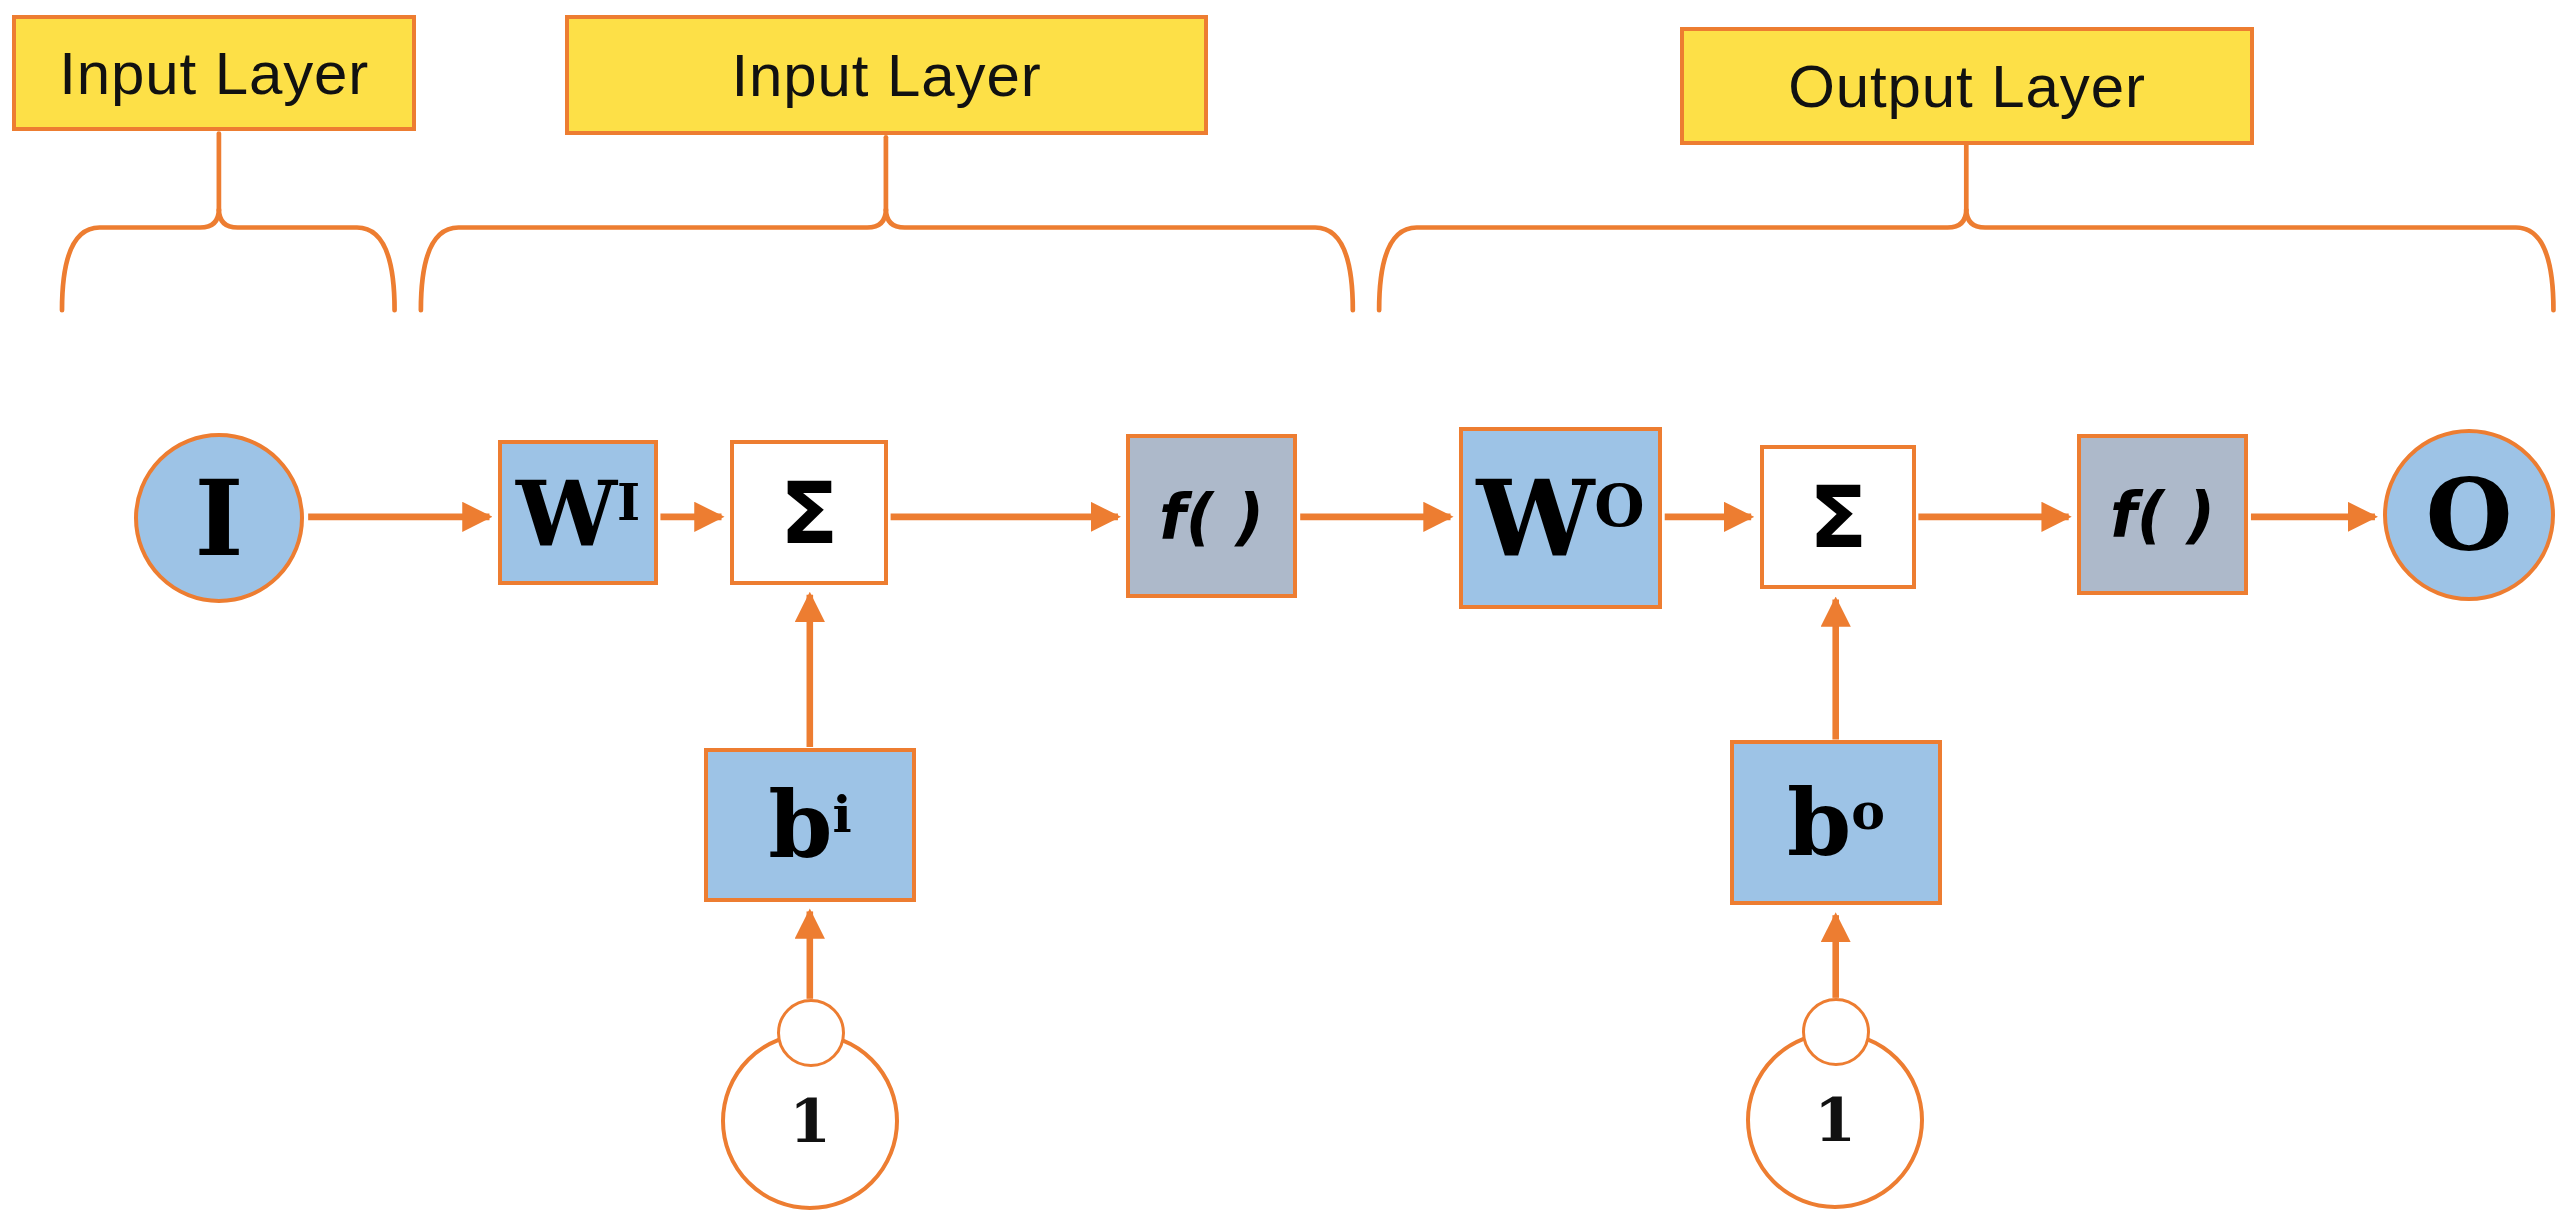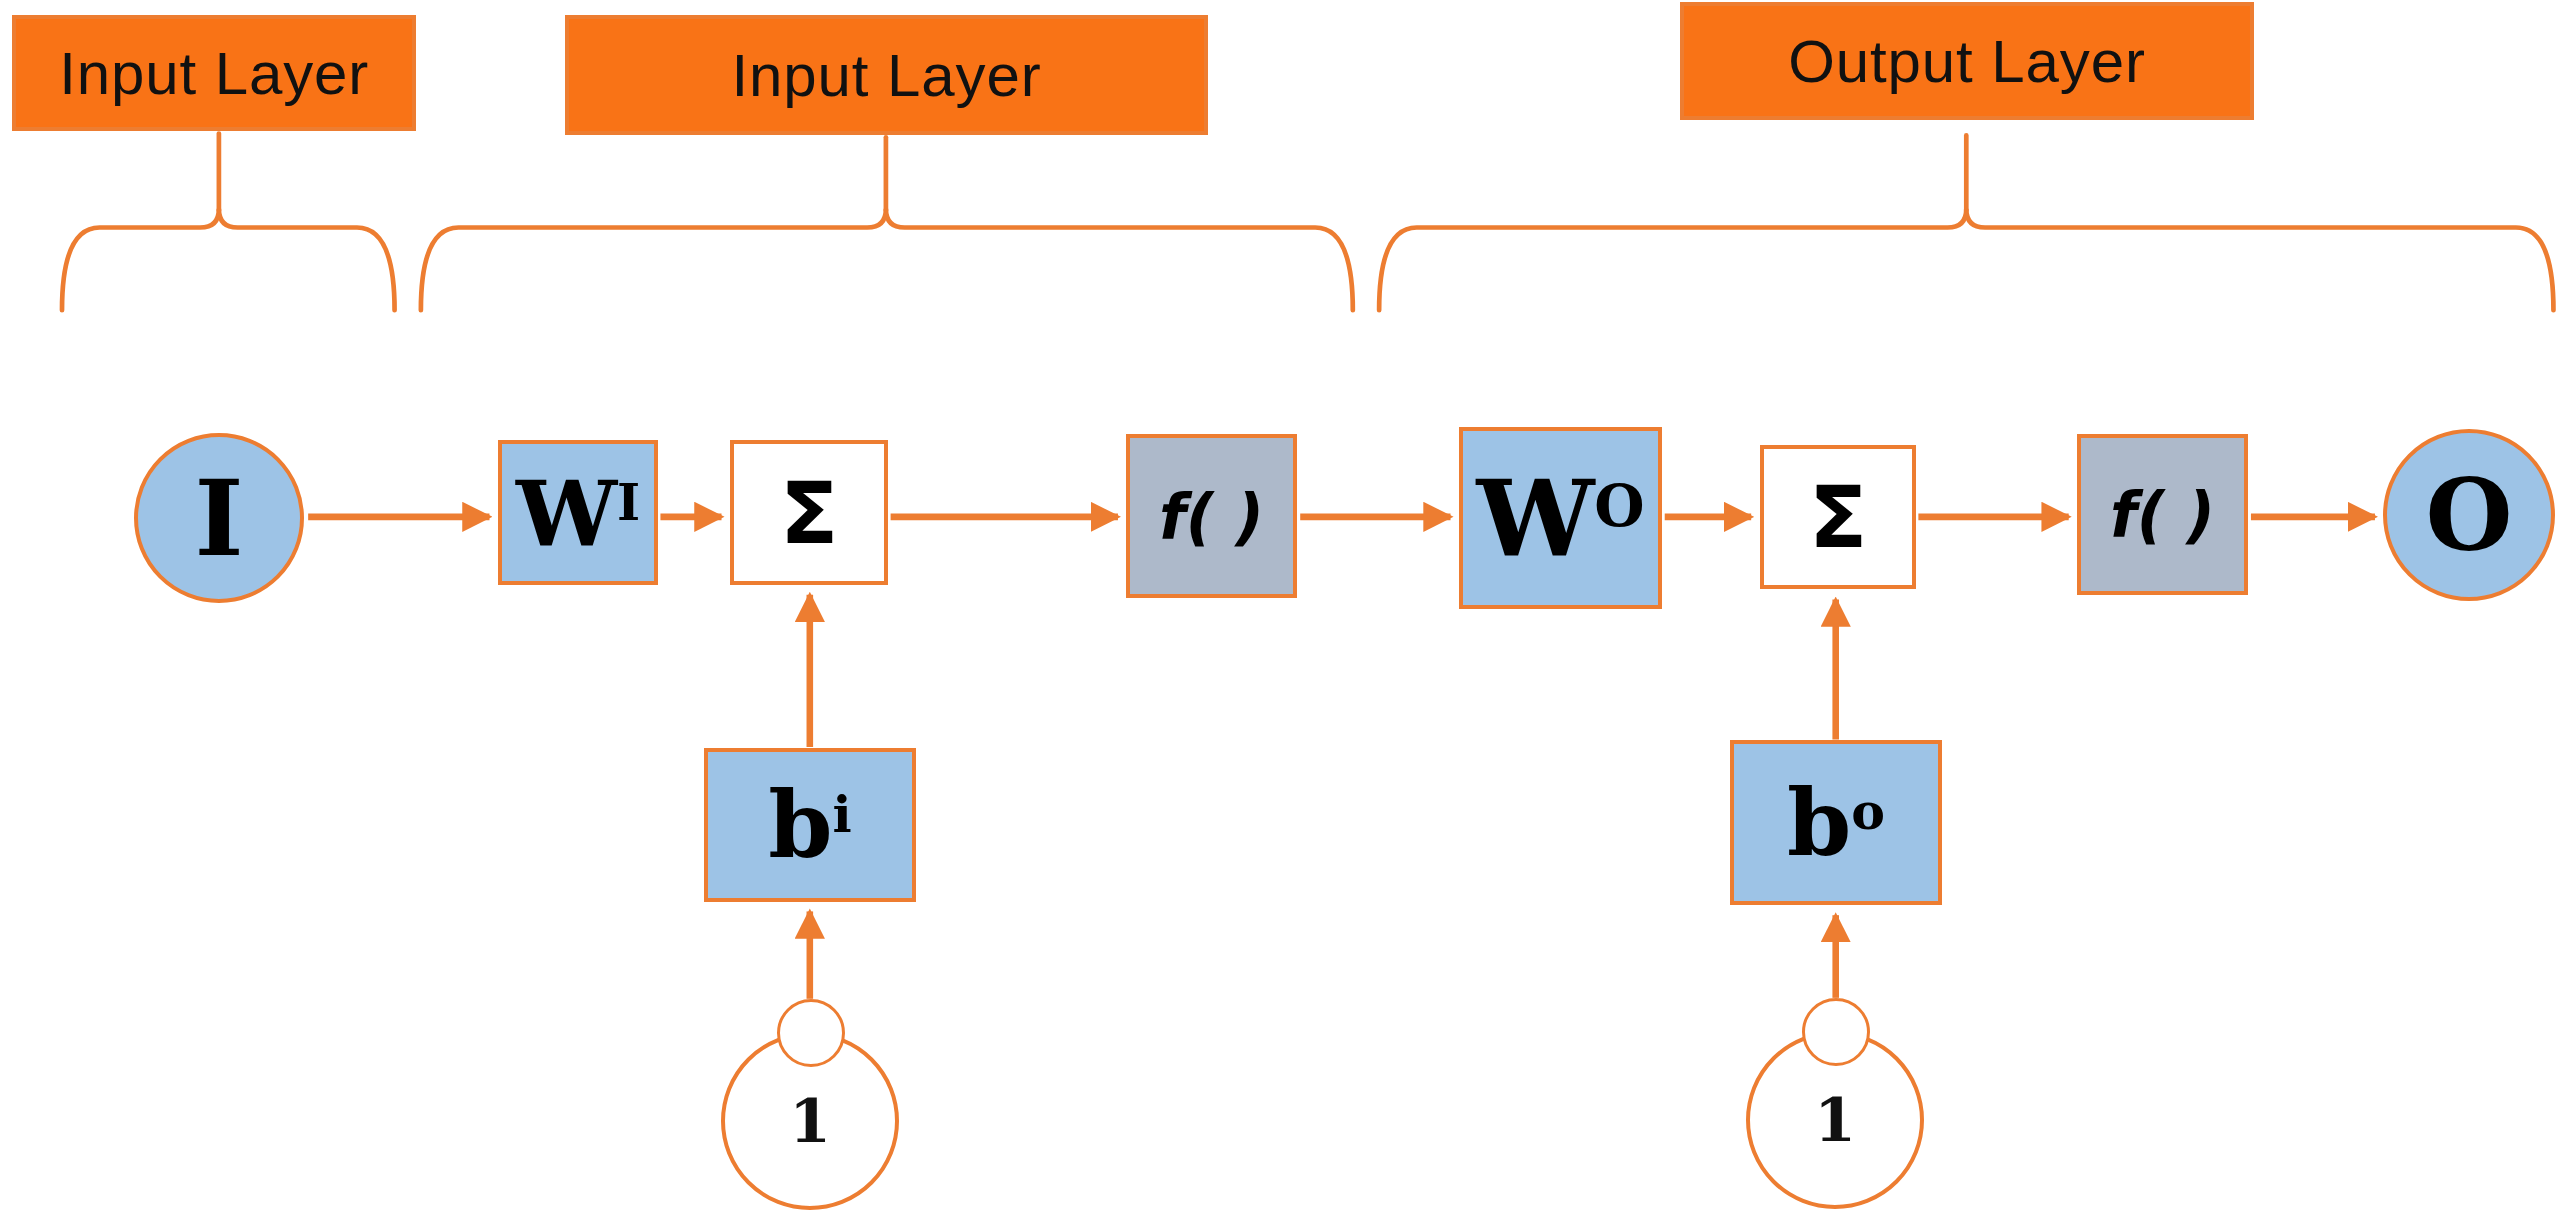--- a/index.html
+++ b/index.html
@@ -8,29 +8,29 @@
     width:2576px;height:1231px;
     background:#ffffff;
     font-family:"Liberation Sans",sans-serif;
     overflow:hidden;
   }
   .wires{position:absolute;left:0;top:0;width:2576px;height:1231px;}
 
   .layer-label{
     position:absolute;
     box-sizing:border-box;
-    background:#f97316;
+    background:#fde047;
     border:4.7px solid #ED7D31;
     display:flex;align-items:center;justify-content:center;
     font-size:60px;color:#111111;
     letter-spacing:0.9px;
   }
   .lbl-input {left:12.2px;  top:15px; width:404px; height:116px;}
   .lbl-hidden{left:565px; top:15px; width:643px; height:120px;}
-  .lbl-output{left:1680px;top:2px; width:574px; height:118px;}
+  .lbl-output{left:1680px;top:27px; width:574px; height:118px;}
 
   .node{
     position:absolute;
     box-sizing:border-box;
     border:4.7px solid #ED7D31;
     display:flex;align-items:center;justify-content:center;
     color:#000000;
     font-family:"DejaVu Serif",serif;
     font-weight:bold;
   }

